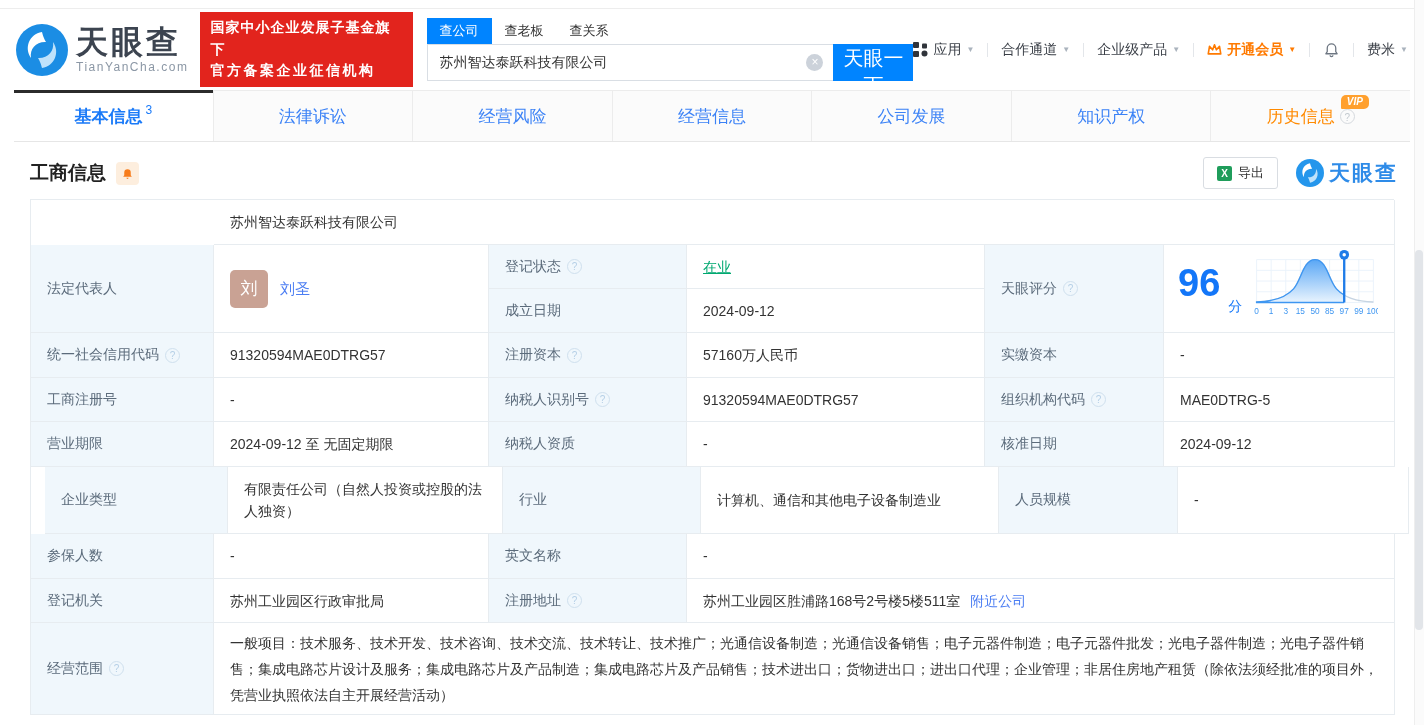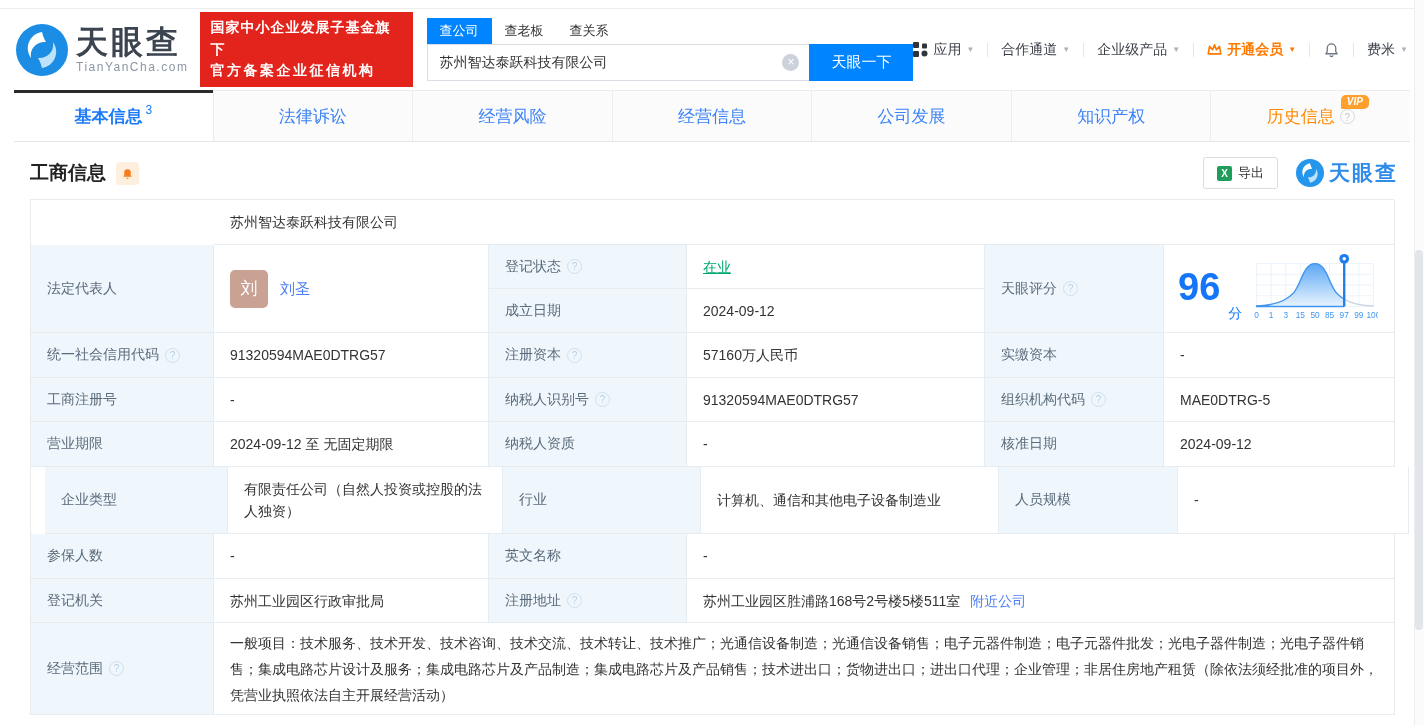--- a/index.html
+++ b/index.html
@@ -27,21 +27,21 @@
   .stabs { display:flex; font-size:13px; }
   .stab { padding:4px 13px; color:#333; cursor:pointer; }
   .stab.active { background:#0084ff; color:#fff; }
   .sbar { display:flex; height:37px; }
   .sbox { position:relative; flex:1; }
   .sbox input { width:100%; height:100%; border:1px solid #d9dee4; border-right:none;
                 padding:0 36px 0 12px; font-size:14px; color:#333; outline:none;
                 font-family:"Liberation Sans", sans-serif; }
   .clear-ic { position:absolute; right:10px; top:10px; width:17px; height:17px; border-radius:50%;
               background:#ccd2da; color:#fff; font-size:12px; line-height:17px; text-align:center; cursor:pointer; }
-  .sbtn { width:104px; background:#0084ff; color:#fff; border:none; font-size:15px; cursor:pointer;
+  .sbtn { width:80px; background:#0084ff; color:#fff; border:none; font-size:20px; cursor:pointer;
           font-family:"Liberation Sans", sans-serif; }
 
   .topnav { margin-left:auto; display:flex; align-items:center; font-size:14px; color:#3a3f47; }
   .tn-item { display:flex; align-items:center; gap:5px; cursor:pointer; white-space:nowrap; }
   .tn-sep { width:1px; height:14px; background:#e3e6ea; margin:0 13px; }
   .caret { font-size:8px; color:#aab3bd; }
   .vipnav { color:#ff7a00; font-weight:bold; }
   .vipnav .caret { color:#ff7a00; }
 
   
@@ -88,21 +88,21 @@
   .rs { grid-row:span 2; }
   .c27 { grid-column:2/7; } .c47 { grid-column:4/7; }
   .q { display:inline-block; flex:none; width:15px; height:15px; border-radius:50%;
        border:1px solid #cfe0ee; color:#b5cfe6; font-size:10px; line-height:14px;
        text-align:center; margin-left:6px; cursor:pointer; }
   a.blue { color:#4c7ef3; text-decoration:none; cursor:pointer; }
   .green-link { color:#00a870; text-decoration:underline; cursor:pointer; }
   .avatar { width:38px; height:38px; border-radius:5px; background:#c9a294; color:#fff;
             font-size:17px; display:flex; align-items:center; justify-content:center; flex:none; }
   .rep-name { margin-left:12px; font-size:15px; }
-  .score-cell { padding:0 6px 4px 14px; gap:8px; }
+  .score-cell { padding:0 6px 11px 14px; gap:8px; }
   .score-num { font-size:38px; font-weight:bold; color:#1376f8; line-height:1; }
   .score-unit { font-size:14px; color:#1376f8; align-self:flex-end; margin:0 2px 4px 0; }
   .wrapval { line-height:22px; padding-top:2px; padding-bottom:2px; }
   .scope { line-height:26px; align-items:center; }
 
   
   .scrollbar { position:absolute; right:0; top:0; width:10px; height:725px;
                background:#fbfbfb; border-left:1px solid #eeeeee; }
   .scroll-thumb { position:absolute; right:1px; top:250px; width:8px; height:380px;
                   background:#e2e5e9; border-radius:4px; cursor:pointer; }

